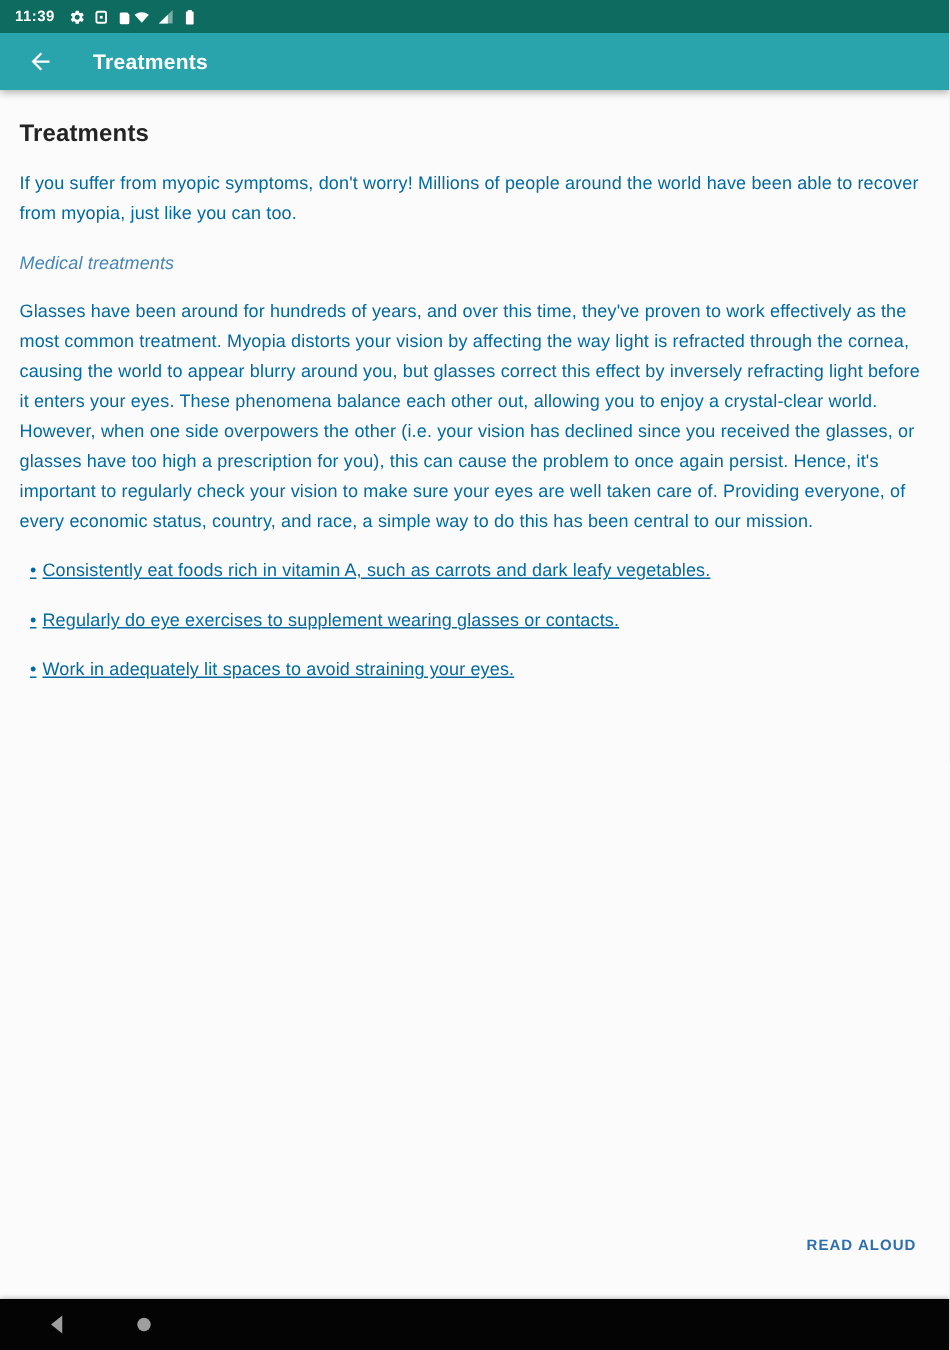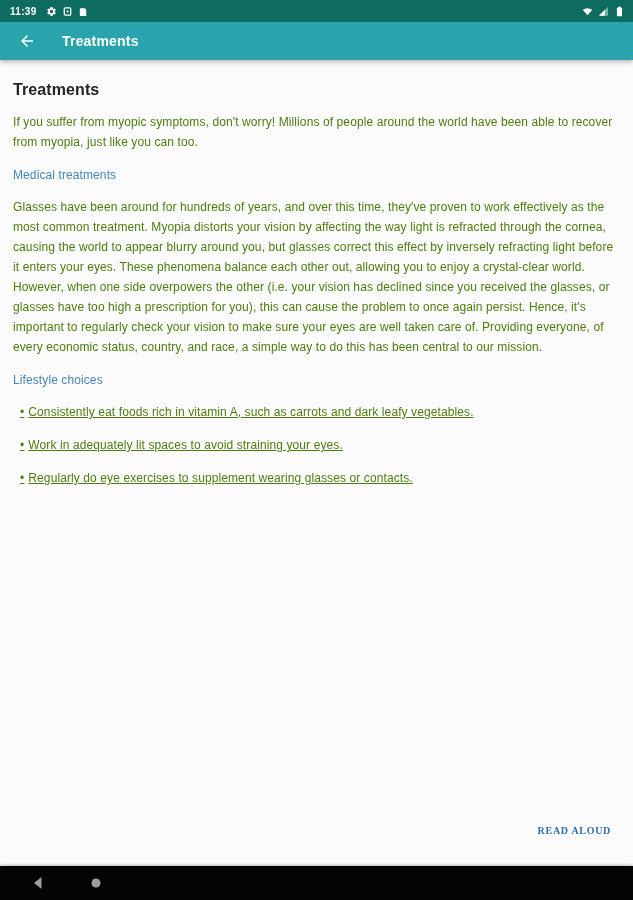--- a/index.html
+++ b/index.html
@@ -15,21 +15,21 @@
     overflow: hidden;
   }
 
   
   .status-bar {
     position: absolute; top: 0; left: 0; right: 0;
     height: 22px;
     background: #0d6b60;
     display: flex;
     align-items: center;
-    justify-content: space-between;
+    justify-content: flex-start;
     padding: 0 8px 0 10px;
     color: #ffffff;
     z-index: 4;
   }
   .sb-left, .sb-right { display: flex; align-items: center; gap: 5px; }
   .sb-time { font-size: 10px; font-weight: bold; letter-spacing: 0.3px; margin-right: 4px; }
   .sb-icon { display: inline-flex; width: 11px; height: 11px; }
   .sb-icon svg { width: 100%; height: 100%; }
 
   
@@ -70,43 +70,44 @@
     margin-top: 21px;
     margin-bottom: 13px;
     font-size: 16px;
     font-weight: bold;
     color: #242424;
     letter-spacing: 0.1px;
   }
   .content p {
     font-size: 12px;
     line-height: 20px;
-    color: #4d7c0f;
+    color: #0369a1;
     letter-spacing: 0.1px;
     margin: 0 0 13px 0;
   }
   .sec-heading {
     font-size: 12px;
+    font-style: italic;
     color: #4586b8;
     margin: 16px 0 15px 0;
     letter-spacing: 0.1px;
   }
   .bullet {
     margin-left: 7px !important;
     text-decoration: underline;
   }
   .bullet-dot { margin-right: 4px; }
   .read-aloud {
     position: absolute;
     right: 20px;
     bottom: 26px;
     background: none;
     border: none;
     cursor: pointer;
-    font-family: Liberation Serif, serif;
+    font-family: Liberation Sans, sans-serif;
     font-size: 10px;
     font-weight: bold;
     letter-spacing: 0.7px;
     color: #2d6fad;
     padding: 4px 2px;
   }
 
   
   .nav-bar {
     position: absolute; bottom: 0; left: 0; right: 0;
@@ -187,29 +188,28 @@
   <div class="content">
     <h1 class="page-title">Treatments</h1>
 
     <p>If you suffer from myopic symptoms, don't worry! Millions of people around the world have been able to recover from myopia, just like you can too.</p>
 
     <div class="sec-heading">Medical treatments</div>
 
     <p>Glasses have been around for hundreds of years, and over this time, they've proven to work effectively as the most common treatment. Myopia distorts your vision by affecting the way light is refracted through the cornea, causing the world to appear blurry around you, but glasses correct this effect by inversely refracting light before it enters your eyes. These phenomena balance each other out, allowing you to enjoy a crystal-clear world. However, when one side overpowers the other (i.e. your vision has declined since you received the glasses, or glasses have too high a prescription for you), this can cause the problem to once again persist. Hence, it's important to regularly check your vision to make sure your eyes are well taken care of. Providing everyone, of every economic status, country, and race, a simple way to do this has been central to our mission.</p>
 
 
-    <div class="sec-heading">Lifestyle choices</div>
 
 
     <p class="bullet"><span class="bullet-dot">•</span><span>Consistently eat foods rich in vitamin A, such as carrots and dark leafy vegetables.</span></p>
 
 
+    <p class="bullet"><span class="bullet-dot">•</span><span>Regularly do eye exercises to supplement wearing glasses or contacts.</span></p>
+
     <p class="bullet"><span class="bullet-dot">•</span><span>Work in adequately lit spaces to avoid straining your eyes.</span></p>
-
-    <p class="bullet"><span class="bullet-dot">•</span><span>Regularly do eye exercises to supplement wearing glasses or contacts.</span></p>
 
     <button class="read-aloud">READ ALOUD</button>
   </div>
 
   <div class="nav-bar">
     <button class="nav-btn">
       <span style="display:flex;">
         <svg viewBox="0 0 14 14">
             <path d="M10.5,1 L3,7 L10.5,13 Z" fill="#9e9e9e"></path>
           </svg>

